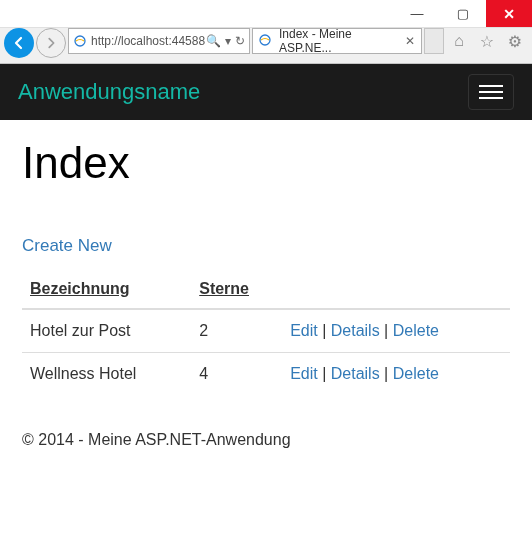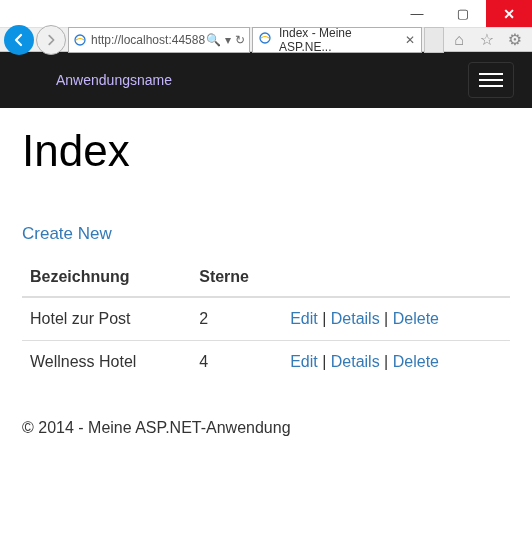--- a/index.html
+++ b/index.html
@@ -28,24 +28,23 @@
     color: #333;
   }
   .window-controls .close {
     background: #e81123;
     color: #fff;
     font-size: 14px;
     font-weight: bold;
   }
   
   .toolbar {
-    height: 24px;
+    height: 36px;
     background: #f0f0f0;
     display: flex;
-    align-items: center;
     padding: 0 4px;
     gap: 2px;
     border-bottom: 1px solid #c4c4c4;
   }
   .nav-btn {
     width: 30px; height: 30px;
     border-radius: 50%;
     display: flex; align-items: center; justify-content: center;
   }
   .nav-back {
@@ -112,23 +111,22 @@
   .navbar {
     background: #1b1b1b;
     color: #9d9d9d;
     height: 56px;
     display:flex;
     align-items:center;
     padding: 0 18px;
     justify-content: space-between;
   }
   .navbar .brand {
-    font-size: 14px;
-    color: #c4b5fd;
-    margin-left: 38px;
+    font-size: 22px;
+    color: #14b8a6;
   }
   .hamburger {
     width: 46px; height: 36px;
     border: 1px solid #333;
     border-radius: 4px;
     display:flex; flex-direction:column;
     align-items:center; justify-content:center;
     gap:4px;
   }
   .hamburger span {
@@ -155,20 +153,21 @@
     width: 100%;
     border-collapse: collapse;
     font-size: 16px;
   }
   th {
     text-align: left;
     font-weight: bold;
     color: #333;
     padding: 10px 8px;
     border-bottom: 2px solid #ddd;
+    text-decoration: underline;
   }
   td {
     padding: 12px 8px;
     border-top: 1px solid #ddd;
     color: #333;
   }
   td a { color: #337ab7; text-decoration:none; }
   .footer {
     margin-top: 36px;
     font-size: 16px;

